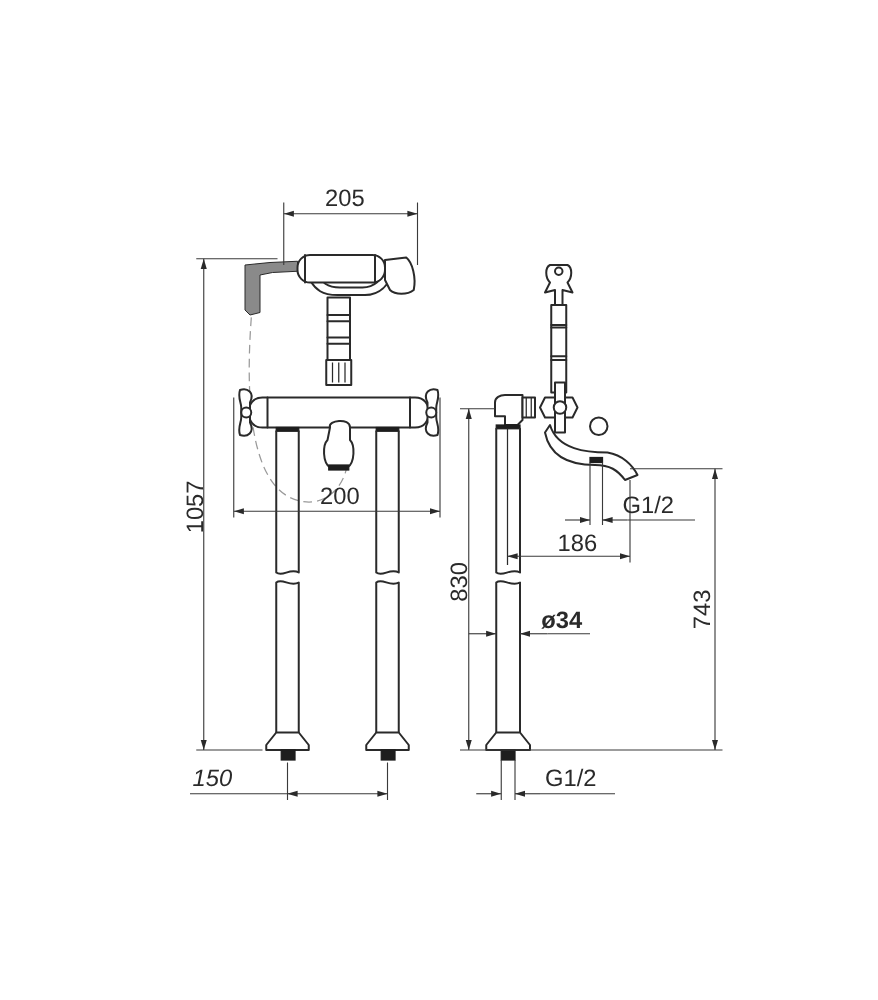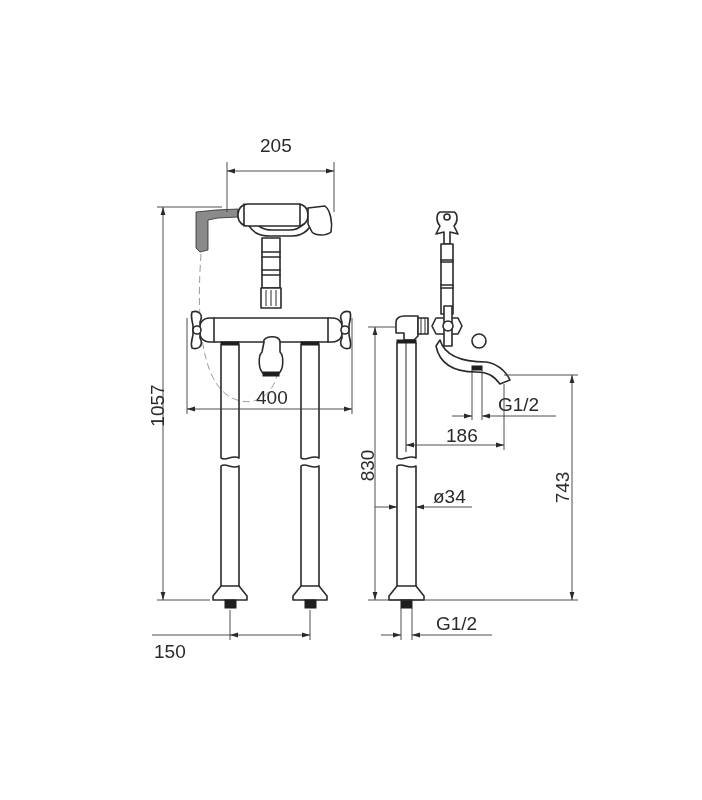--- a/index.html
+++ b/index.html
@@ -150,23 +150,23 @@
     <line class="dim" x1="572" y1="375" x2="572" y2="600" marker-start="url(#ar)" marker-end="url(#ar)"></line>
 
     <line class="dim" x1="401" y1="608" x2="401" y2="640"></line>
     <line class="dim" x1="412" y1="608" x2="412" y2="640"></line>
     <line class="dim" x1="381" y1="635" x2="401" y2="635" marker-end="url(#ar)"></line>
     <line class="dim" x1="432" y1="635" x2="412" y2="635" marker-end="url(#ar)"></line>
     <line class="dim" x1="432" y1="635" x2="492" y2="635"></line>
   </g>
 </svg>
 
-<div class="lbl" style="left:260px; top:136px;">205</div>
+<div class="lbl" style="left:260px; top:150px;">205</div>
 <div class="lbl rot" style="left:136px; top:396px;">1057</div>
-<div class="lbl" style="left:256px; top:388px;">400</div>
-<div class="lbl" style="left:154px; top:642px;">150</div>
+<div class="lbl" style="left:256px; top:388px;">200</div>
+<div class="lbl" style="left:154px; top:614px;font-style:italic;">150</div>
 
 <div class="lbl" style="left:498px; top:395px;">G1/2</div>
 <div class="lbl" style="left:446px; top:426px;">186</div>
 <div class="lbl rot" style="left:352px; top:456px;">830</div>
-<div class="lbl" style="left:433px; top:487px;">ø34</div>
+<div class="lbl" style="left:433px; top:487px;font-weight:bold;">ø34</div>
 <div class="lbl rot" style="left:547px; top:478px;">743</div>
 <div class="lbl" style="left:436px; top:614px;">G1/2</div>
 
 </body></html>

